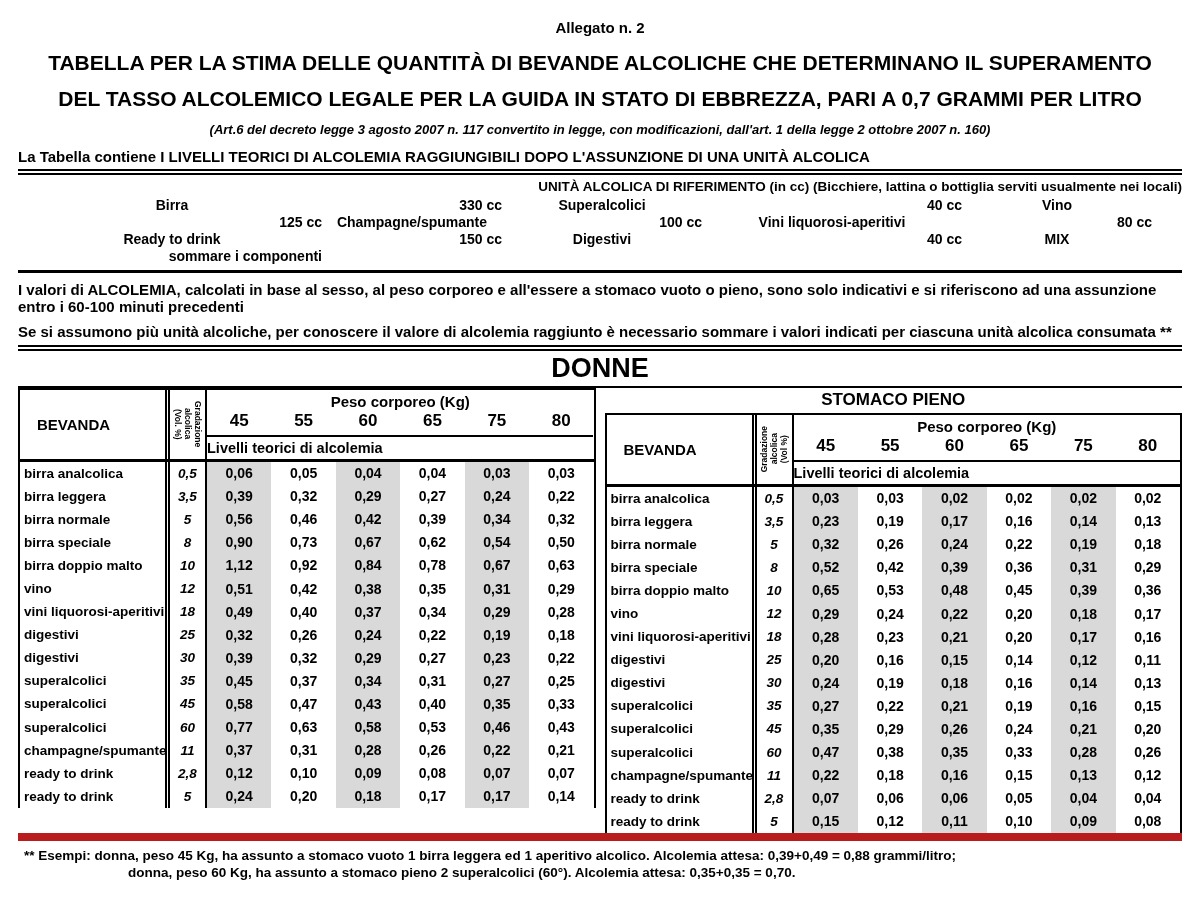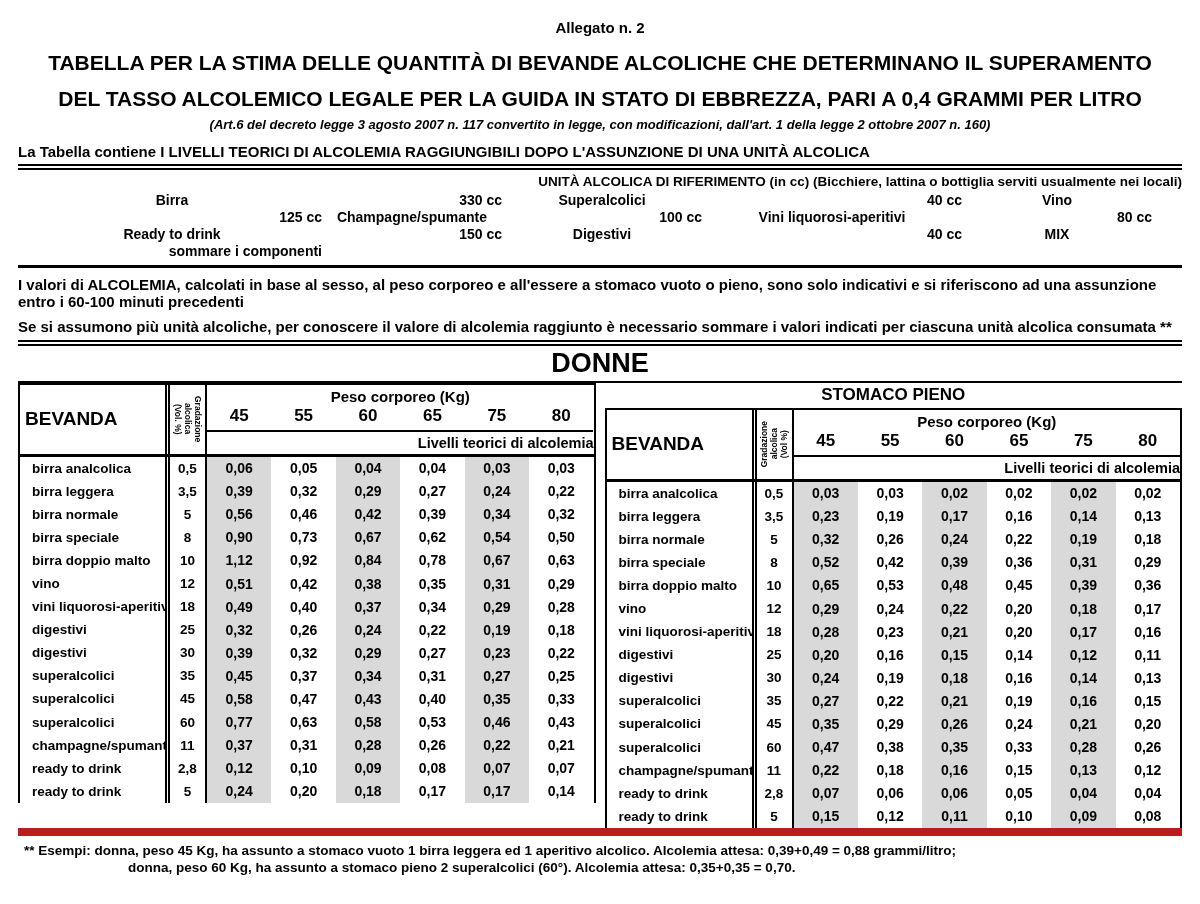--- a/index.html
+++ b/index.html
@@ -2,21 +2,21 @@
 <html><head>
 <meta charset="utf-8">
 <style>
   * { margin:0; padding:0; box-sizing:border-box; }
   html,body { width:1200px; height:904px; background:#fff; color:#000;
     font-family:"Liberation Sans", sans-serif; font-weight:bold; overflow:hidden; }
   .page { padding:8px 18px 0 18px; }
 
   .annex { text-align:center; font-size:15px; margin-bottom:9px;margin-top:11px; }
   .title { text-align:center; font-size:21px; line-height:36px; }
-  .subtitle { text-align:center; font-style:italic; font-size:13px; }
+  .subtitle { text-align:center; font-style:italic; font-size:13px; margin-top:5px; }
   .intro { font-size:15px; margin-top:11px; }
 
   .rule-double { height:6px; border-top:2px solid #000; border-bottom:2px solid #000; margin-top:4px; }
   .rule-thick  { border-top:3px solid #000; }
 
   .unit-header { text-align:right; font-size:13.5px; padding:4px 0 2px 0; }
   .unit-grid { display:grid; grid-template-columns:300px 180px 200px 260px 1fr;
     font-size:14px; line-height:17px; padding:1px 30px 5px 4px; }
   .u-label { text-align:center; }
   .u-value { text-align:right; }
@@ -25,54 +25,54 @@
 
   .donne { text-align:center; font-size:27px; line-height:30px; padding:2px 0 3px 0; border-bottom:2px solid #000; }
 
   .tables { display:flex; gap:9px; }
   .dtable { flex:1; display:flex; flex-direction:column; }
   .stomaco { text-align:center; font-size:17px; padding:2px 0 3px 0; }
   .dtable-box { border:2px solid #000; border-bottom:none; }
 
   .thead, .trow { display:grid; grid-template-columns:150px 37px repeat(6,1fr); }
   .thead { border-bottom:3px solid #000; grid-template-rows:auto auto auto; }
-  .h-bevanda { grid-row:1/4; grid-column:1; font-size:19px; display:flex; align-items:center;
-    padding-left:5px; border-right:5px double #000; }
+  .h-bevanda { grid-row:1/4; grid-column:1; font-size:15px; display:flex; align-items:center;
+    padding-left:17px; border-right:5px double #000; }
   .h-grad { grid-row:1/4; grid-column:2; border-right:2px solid #000; font-size:8.5px; line-height:10px;
     display:flex; align-items:center; justify-content:center; white-space:pre-line;
     writing-mode:vertical-rl; margin:0 auto; text-align:center; }
   .h-grad.flip { transform:rotate(180deg); }
   .h-gradwrap { grid-row:1/4; grid-column:2; border-right:2px solid #000; display:flex;
     align-items:center; justify-content:center; overflow:hidden; }
   .h-gradwrap .h-grad { border-right:none; }
   .h-peso { grid-column:3/9; grid-row:1; text-align:center; font-size:15px; padding-top:3px; }
   .h-weight { grid-row:2; font-size:17px; text-align:center; padding:1px 0 4px 0; }
-  .h-livelli { grid-column:3/9; grid-row:3; border-top:2px solid #000; text-align:right;
+  .h-livelli { grid-column:3/9; grid-row:3; border-top:2px solid #000; text-align:left;
     font-size:14.5px; padding:3px 0; }
 
   .trow { height:23.1px; }
-  .c-bevanda { font-size:13.5px; padding-left:12px; border-right:5px double #000;
+  .c-bevanda { font-size:13.5px; padding-left:4px; border-right:5px double #000;
     display:flex; align-items:center; white-space:nowrap; overflow:hidden; }
-  .c-grad { font-size:13.5px; border-right:2px solid #000; display:flex; align-items:center; justify-content:center; }
+  .c-grad { font-size:13.5px; border-right:2px solid #000; display:flex; align-items:center; justify-content:center;font-style:italic; }
   .c-val { font-size:14px; display:flex; align-items:center; justify-content:center; }
   .c-val.shade { background:#d9d9d9; }
 
   .footnote { border-top:8px solid #b91c1c; padding:6px 0 0 6px; font-size:13.5px; line-height:17px; }
   .footnote .l2 { margin-left:104px; }
 </style>
 </head>
 <body>
 
 <div class="page">
 
   <div class="annex">Allegato n. 2</div>
 
   <div class="title">
     <div>TABELLA PER LA STIMA DELLE QUANTITÀ DI BEVANDE ALCOLICHE CHE DETERMINANO IL SUPERAMENTO</div>
-    <div>DEL TASSO ALCOLEMICO LEGALE PER LA GUIDA IN STATO DI EBBREZZA, PARI A 0,4 GRAMMI PER LITRO</div>
+    <div>DEL TASSO ALCOLEMICO LEGALE PER LA GUIDA IN STATO DI EBBREZZA, PARI A 0,7 GRAMMI PER LITRO</div>
   </div>
 
   <div class="subtitle">(Art.6 del decreto legge 3 agosto 2007 n. 117 convertito in legge, con modificazioni, dall'art. 1 della legge 2 ottobre 2007 n. 160)</div>
 
   <div class="intro">La Tabella contiene I LIVELLI TEORICI DI ALCOLEMIA RAGGIUNGIBILI DOPO L'ASSUNZIONE DI UNA UNITÀ ALCOLICA</div>
 
   <div class="rule-double"></div>
 
   <div class="unit-header">UNITÀ ALCOLICA DI RIFERIMENTO (in cc) (Bicchiere, lattina o bottiglia serviti usualmente nei locali)</div>
 

